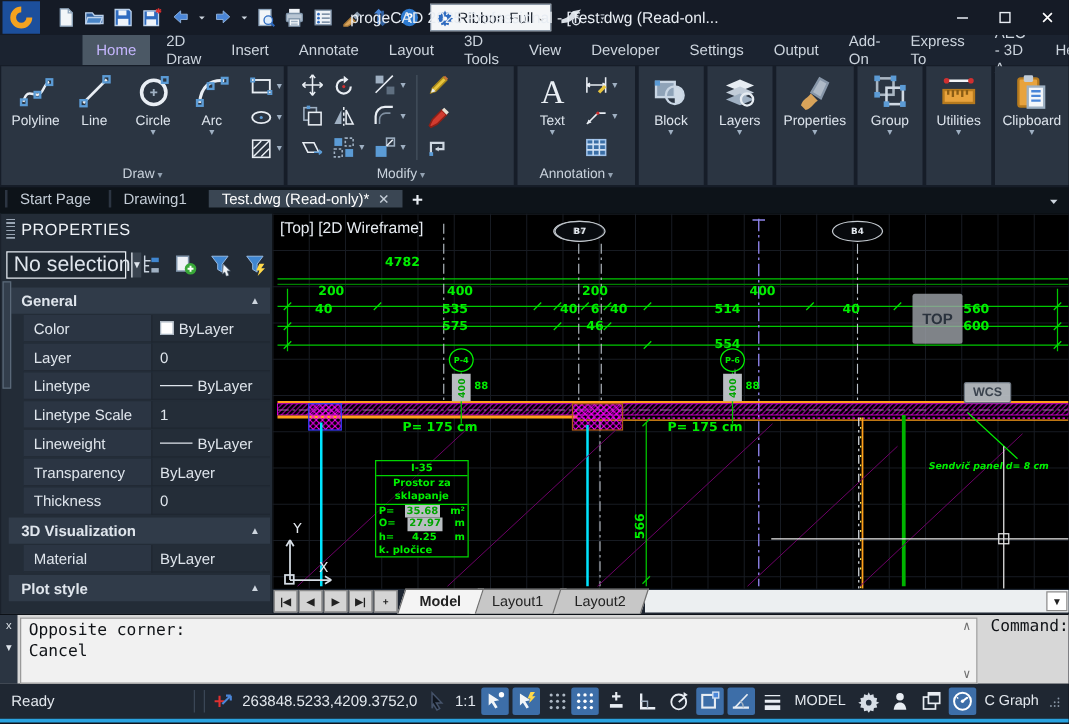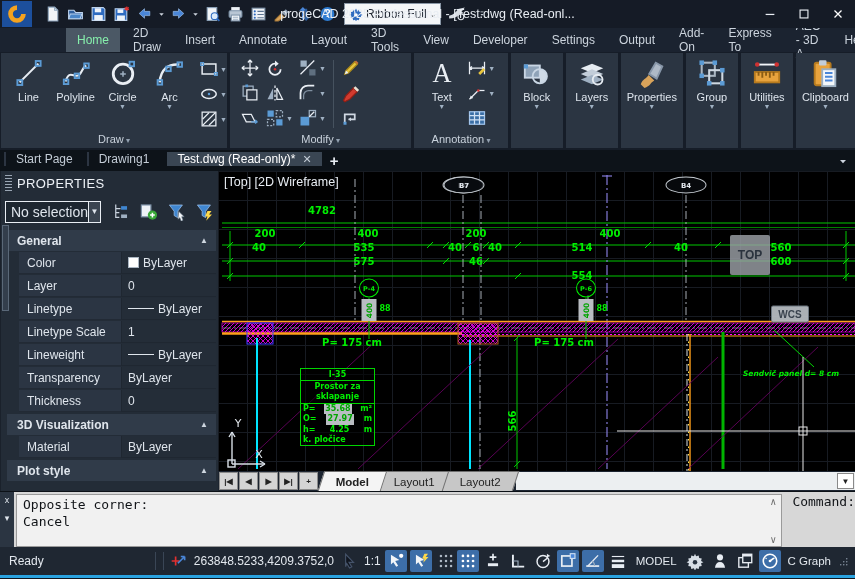--- a/index.html
+++ b/index.html
@@ -21,21 +21,21 @@
   #ribbon-mode .ic{width:14px;height:14px}
   #stealth{width:24px;height:22px;padding:2px;margin-left:4px}
   #qat-overflow{width:14px;height:20px;padding:3px;margin-left:6px}
   #win-title{position:absolute;left:0;right:0;text-align:center;font-size:12.5px;color:#e8edf3;pointer-events:none}
   #win-btns{margin-left:auto;display:flex}
   .wbtn{width:34px;height:26px;padding:6px 10px}
 
   
   #rtabs{height:24px;background:#1b2330;display:flex;align-items:stretch;padding-left:66px;gap:2px}
   .rtab{display:flex;align-items:center;padding:0 11px;font-size:12px;color:#ccd4dd;cursor:default}
-  .rtab.act{background:#4b5865;color:#86efac}
+  .rtab.act{background:#4b5865;color:#c4b5fd}
 
   
   #ribbon{height:98px;background:#161d28;display:flex;gap:3px;padding:1px 0 2px 1px}
   .rpanel{background:#2b3542;display:flex;flex-direction:column;color:#dde4ec}
   .rpanel .pbody{flex:1;display:flex;align-items:flex-start;padding:3px 4px 0 4px;gap:2px}
   .pfoot{height:16px;font-size:11px;color:#c9d2dc;text-align:center;line-height:15px}
   .pfoot:after{content:" ▾";font-size:8px;color:#93a1b1}
   .bigbtn{width:47px;display:flex;flex-direction:column;align-items:center;padding-top:2px;border-radius:2px}
   .bigbtn .ic{width:30px;height:30px}
   .bigbtn .lbl{font-size:11px;margin-top:3px;white-space:nowrap}
@@ -64,21 +64,21 @@
   
   #props{width:218px;background:#232c37;display:flex;color:#dfe5ec;font-size:12px}
   #props-scroll{width:11px;background:#28303c;position:relative;border-right:1px solid #1a212b}
   #props-thumb{position:absolute;left:2px;top:54px;width:7px;height:86px;border:1px solid #5a6878;background:#333e4c}
   #props-body{flex:1;display:flex;flex-direction:column}
   #props-head{height:24px;display:flex;align-items:center;padding-left:4px;gap:5px}
   #props-grip{width:7px;height:16px;background:repeating-linear-gradient(#9aa6b4 0 1px,transparent 1px 3px)}
   #props-title{font-size:13px;letter-spacing:.4px;color:#eef2f7}
   #props-toolbar{height:33px;display:flex;align-items:center;padding:0 4px;gap:10px}
   #sel-combo{width:96px;height:22px;background:#1d2630;border:1px solid #e8edf3;display:flex;align-items:center}
-  #sel-combo .val{flex:1;padding-left:5px;font-size:14px;white-space:nowrap}
+  #sel-combo .val{flex:1;padding-left:5px;font-size:17px;white-space:nowrap}
   #sel-combo .arrow{width:15px;height:100%;background:#3a4450;display:flex;align-items:center;justify-content:center;font-size:8px;border-left:1px solid #e8edf3}
   .ptool{width:19px;height:19px}
   .psec{height:21px;background:#303b49;display:flex;align-items:center;font-weight:bold;font-size:12px;
     padding:0 8px 0 10px;margin:2px 2px 0 6px}
   .psec .car{margin-left:auto;font-size:8px;color:#cdd5de}
   .prow{display:flex;height:22px;margin:1px 2px 0 18px;font-size:12px}
   .prow .k{width:102px;background:#2b3543;display:flex;align-items:center;padding-left:8px;border-bottom:1px solid #222a35}
   .prow .v{flex:1;background:#242d38;display:flex;align-items:center;padding-left:6px;gap:4px;border-bottom:1px solid #1f2731;border-left:1px solid #1f2731}
   .swatch{width:11px;height:11px;background:#fff;border:1px solid #aab6c2}
   .lineglyph{width:26px;height:1px;background:#dfe5ec;display:inline-block}
@@ -305,38 +305,38 @@
     <div class="rtab">Help</div>
   </div>
 
 <div id="ribbon">
   <div class="rpanel" style="width:226px">
     <div class="pbody">
       <div id="draw-big" style="display:flex">
           <div class="bigbtn">
        <span class="ic">
               <svg viewBox="0 0 16 16">
-                <path d="M3 13 13 3" stroke="#e9eef4" stroke-width="1.1"></path>
-                <rect x="1.8" y="11.8" width="2.6" height="2.6" fill="none" stroke="#5b9bd5"></rect>
-                <rect x="11.6" y="1.6" width="2.6" height="2.6" fill="none" stroke="#5b9bd5"></rect>
-              </svg>
-            </span>
-       <span class="lbl">Line</span>
-
-     </div>
-          <div class="bigbtn">
-       <span class="ic">
-              <svg viewBox="0 0 16 16">
                 <path d="M2.5 12.5C4 7 6 9.5 8.5 9.5 11 9.5 11 5 13.5 4" fill="none" stroke="#e9eef4" stroke-width="1.1"></path>
                 <rect x="1.5" y="11.5" width="2.4" height="2.4" fill="none" stroke="#5b9bd5"></rect>
                 <rect x="7.3" y="8.3" width="2.4" height="2.4" fill="none" stroke="#5b9bd5"></rect>
                 <rect x="12.4" y="2.9" width="2.4" height="2.4" fill="none" stroke="#5b9bd5"></rect>
               </svg>
             </span>
        <span class="lbl">Polyline</span>
+
+     </div>
+          <div class="bigbtn">
+       <span class="ic">
+              <svg viewBox="0 0 16 16">
+                <path d="M3 13 13 3" stroke="#e9eef4" stroke-width="1.1"></path>
+                <rect x="1.8" y="11.8" width="2.6" height="2.6" fill="none" stroke="#5b9bd5"></rect>
+                <rect x="11.6" y="1.6" width="2.6" height="2.6" fill="none" stroke="#5b9bd5"></rect>
+              </svg>
+            </span>
+       <span class="lbl">Line</span>
 
      </div>
           <div class="bigbtn">
        <span class="ic">
               <svg viewBox="0 0 16 16">
                 <circle cx="8" cy="8.5" r="5.2" fill="none" stroke="#e9eef4" stroke-width="1.5"></circle>
                 <path d="M8 7v3M6.5 8.5h3" stroke="#9fb0c2" stroke-width=".8"></path>
                 <rect x="11.5" y="2" width="2.4" height="2.4" fill="none" stroke="#5b9bd5"></rect>
               </svg>
             </span>

